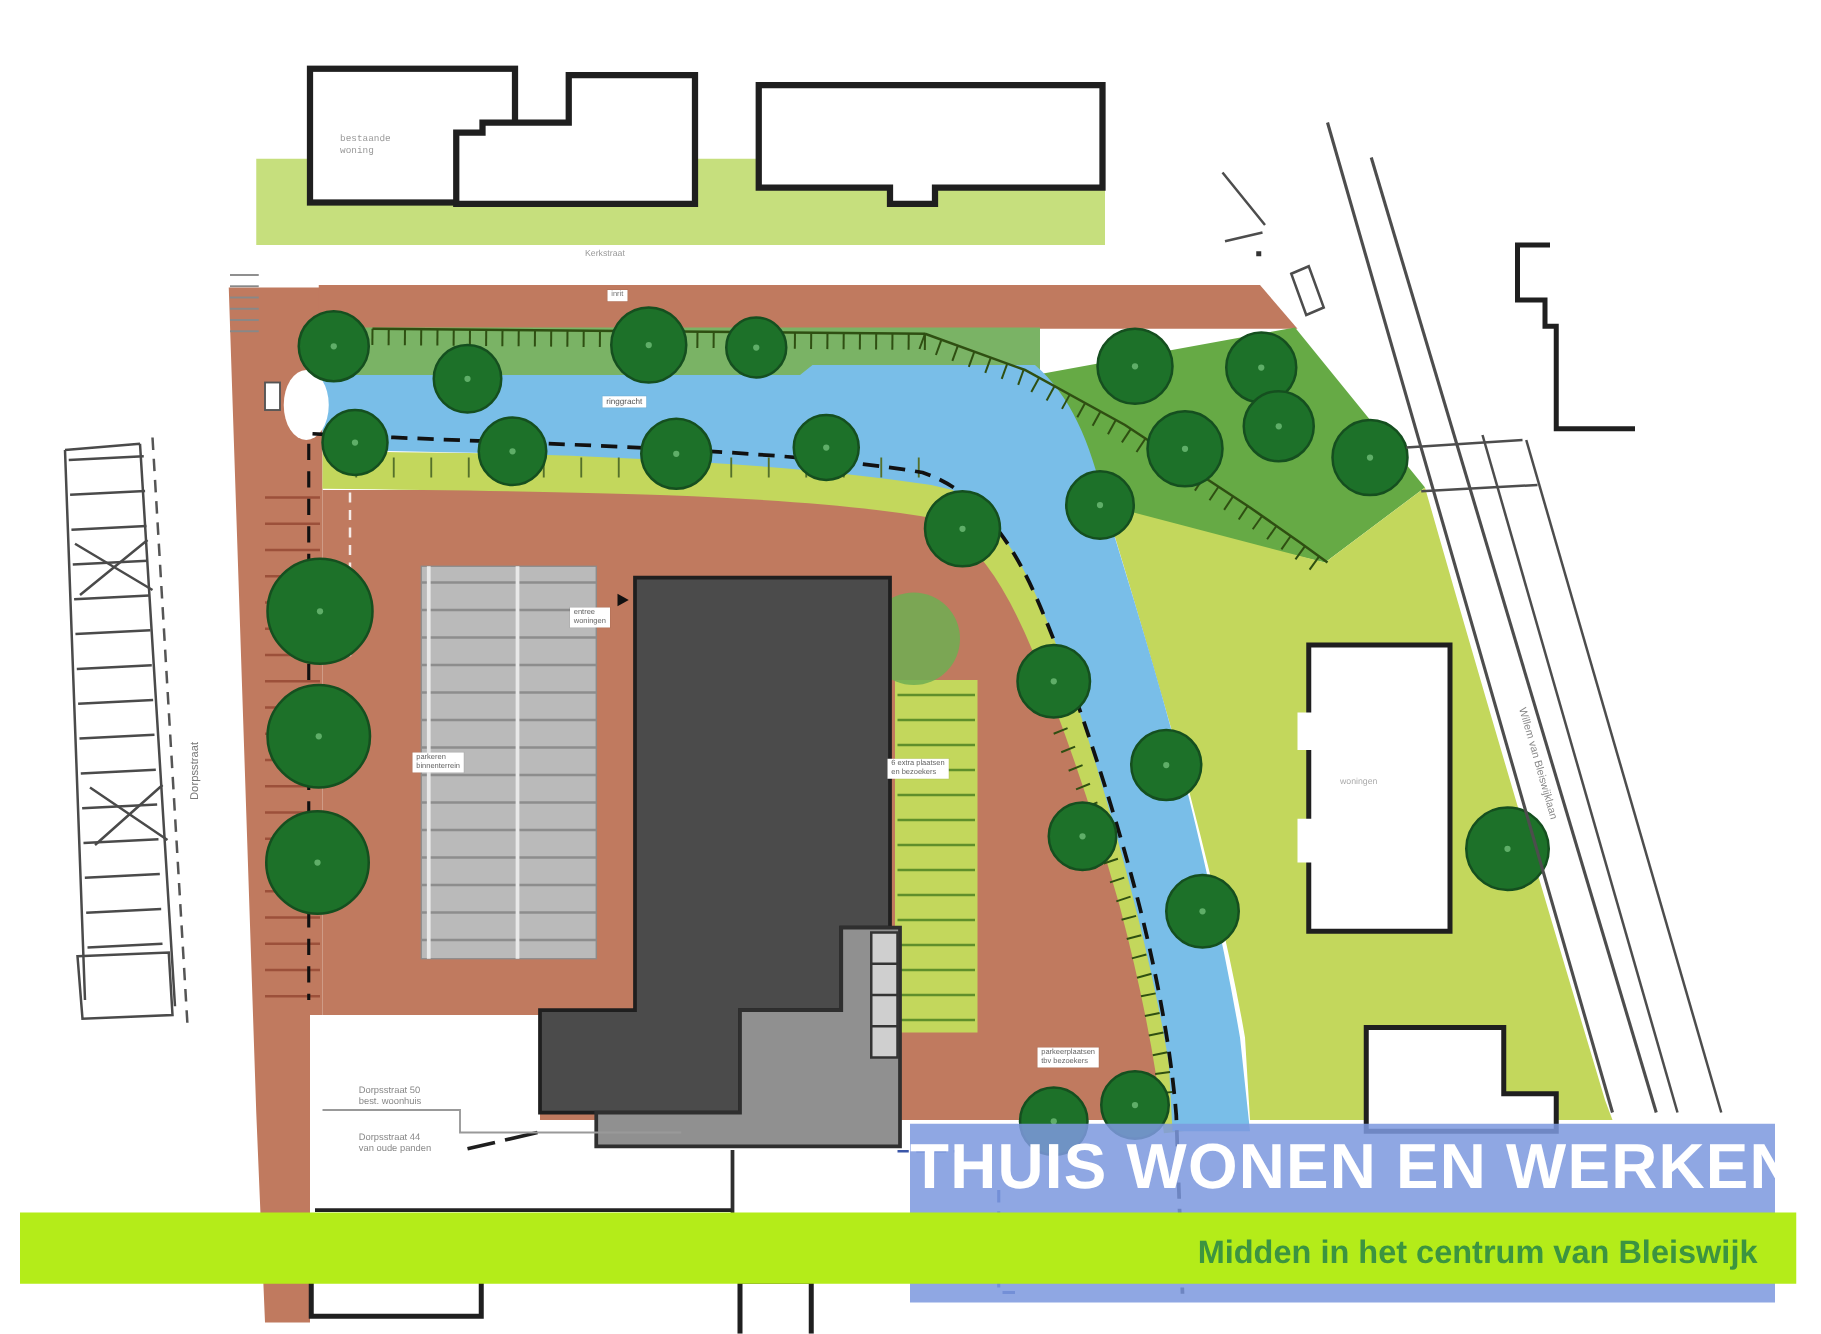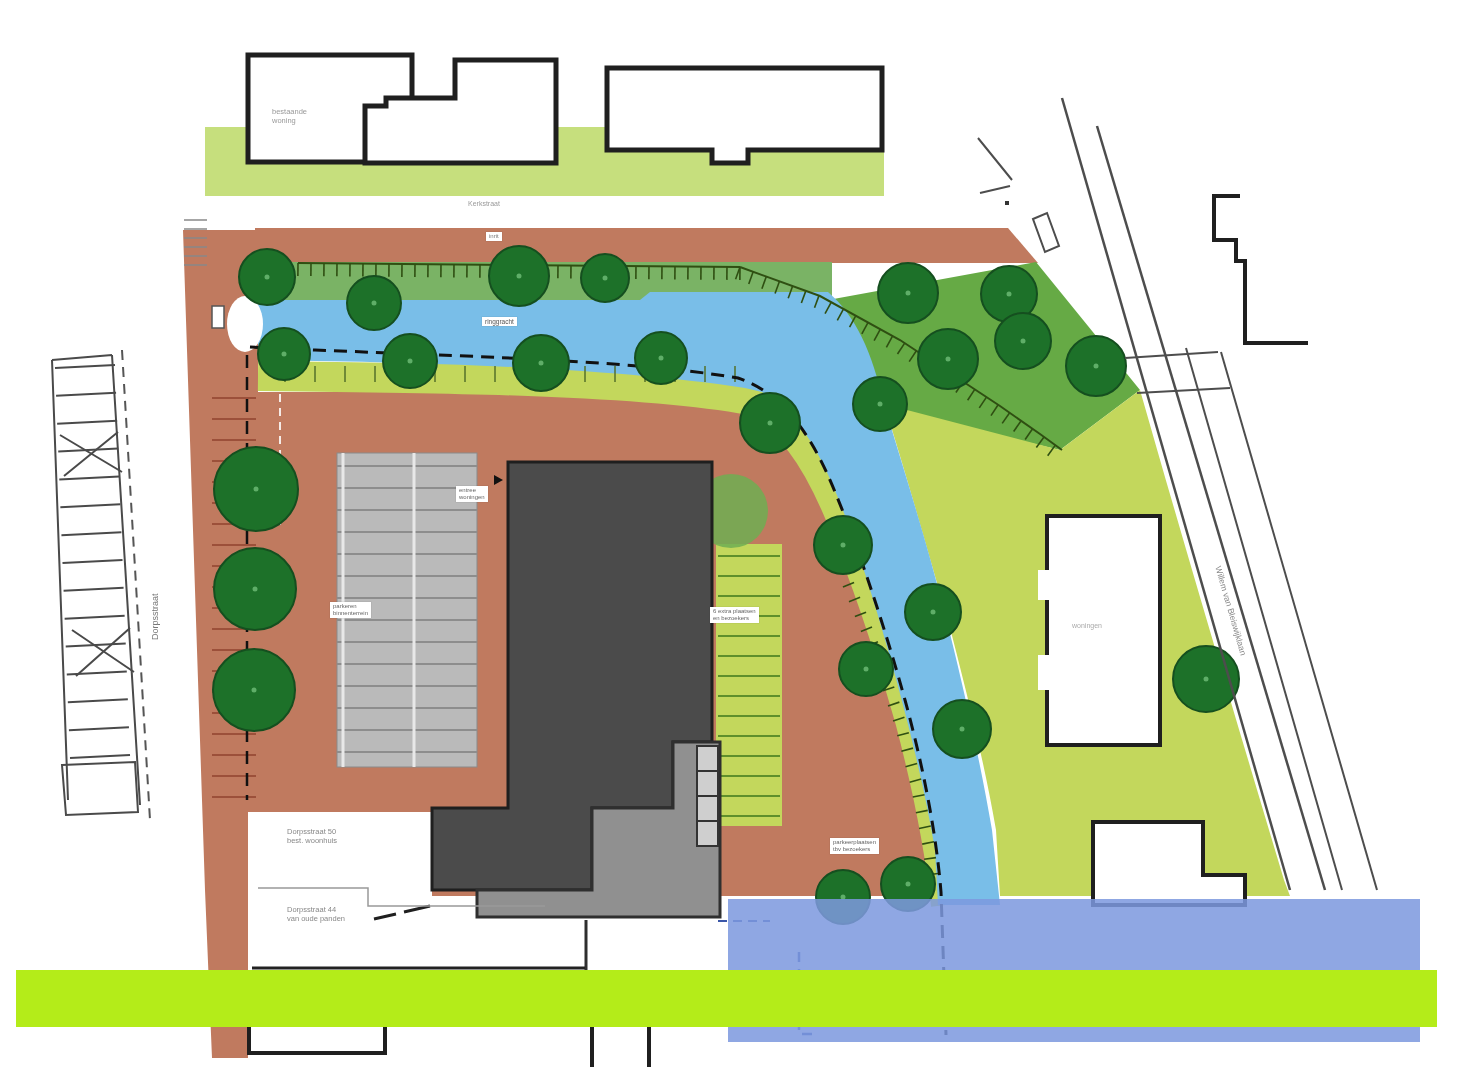--- a/index.html
+++ b/index.html
@@ -398,39 +398,41 @@
 
   <path d="M258,888 H368 V906 H545" fill="none" stroke="#999" stroke-width="1.5"></path>
 
   <g stroke="#3a56a8" fill="none">
     <path d="M799,952 V1034 H818" stroke-width="2.5" stroke-dasharray="10 7"></path>
     <line x1="718" y1="921" x2="770" y2="921" stroke-width="2" stroke-dasharray="9 6"></line>
   </g>
 </svg>
 
 <div id="labels-layer">
-      <div class="tiny-label" style="left: 272px; top: 108px; font-size: 7.5px; color: rgb(153, 153, 153);">bestaande
+      <div class="tiny-label" style="left: 272px; top: 108px; font-size: 7.5px; color: rgb(153, 153, 153); font-family: Liberation Mono, monospace;">bestaande
 woning</div>
       <div class="tiny-label" style="left: 468px; top: 200px; font-size: 7px; color: rgb(154, 154, 154);">Kerkstraat</div>
       <div class="tiny-label boxed" style="left: 486px; top: 232px; font-size: 6px; color: rgb(119, 119, 119);">inrit</div>
       <div class="tiny-label boxed" style="left: 482px; top: 317px; font-size: 6.5px; color: rgb(85, 85, 85);">ringgracht</div>
       <div class="tiny-label boxed" style="left: 456px; top: 486px; font-size: 6px; color: rgb(102, 102, 102);">entree
 woningen</div>
       <div class="tiny-label boxed" style="left: 330px; top: 602px; font-size: 6px; color: rgb(102, 102, 102);">parkeren
 binnenterrein</div>
       <div class="tiny-label boxed" style="left: 710px; top: 607px; font-size: 6px; color: rgb(102, 102, 102);">6 extra plaatsen
 en bezoekers</div>
       <div class="tiny-label boxed" style="left: 830px; top: 838px; font-size: 6px; color: rgb(102, 102, 102);">parkeerplaatsen
 tbv bezoekers</div>
       <div class="tiny-label" style="left: 1072px; top: 622px; font-size: 7px; color: rgb(170, 170, 170);">woningen</div>
-      <div class="tiny-label" style="left: 287px; top: 828px; font-size: 7.5px; color: rgb(136, 136, 136);">Dorpsstraat 50
+      <div class="tiny-label" style="left: 287px; top: 868px; font-size: 7.5px; color: rgb(136, 136, 136);">Dorpsstraat 50
 best. woonhuis</div>
       <div class="tiny-label" style="left: 287px; top: 906px; font-size: 7.5px; color: rgb(136, 136, 136);">Dorpsstraat 44
 van oude panden</div>
       <div class="tiny-label" style="left: 150px; top: 640px; font-size: 9px; color: rgb(119, 119, 119); transform: rotate(-90deg);">Dorpsstraat</div>
       <div class="tiny-label" style="left: 1222px; top: 565px; font-size: 8.5px; color: rgb(136, 136, 136); transform: rotate(74deg);">Willem van Bleiswijklaan</div>
     </div>
 <div class="arrow-icon"></div>
 
 <div class="banner" id="banner-bg" style="background: rgba(125, 152, 222, 0.86);"></div>
+<div class="banner-title">THUIS WONEN EN WERKEN</div>
 <div class="lime-bar" id="lime-bar" style="background: rgb(180, 236, 25);"></div>
+<div class="banner-subtitle" id="subtitle-el" style="color: rgb(60, 148, 64);">Midden in het centrum van Bleiswijk</div>
 
 </div>
 
 </body></html>

